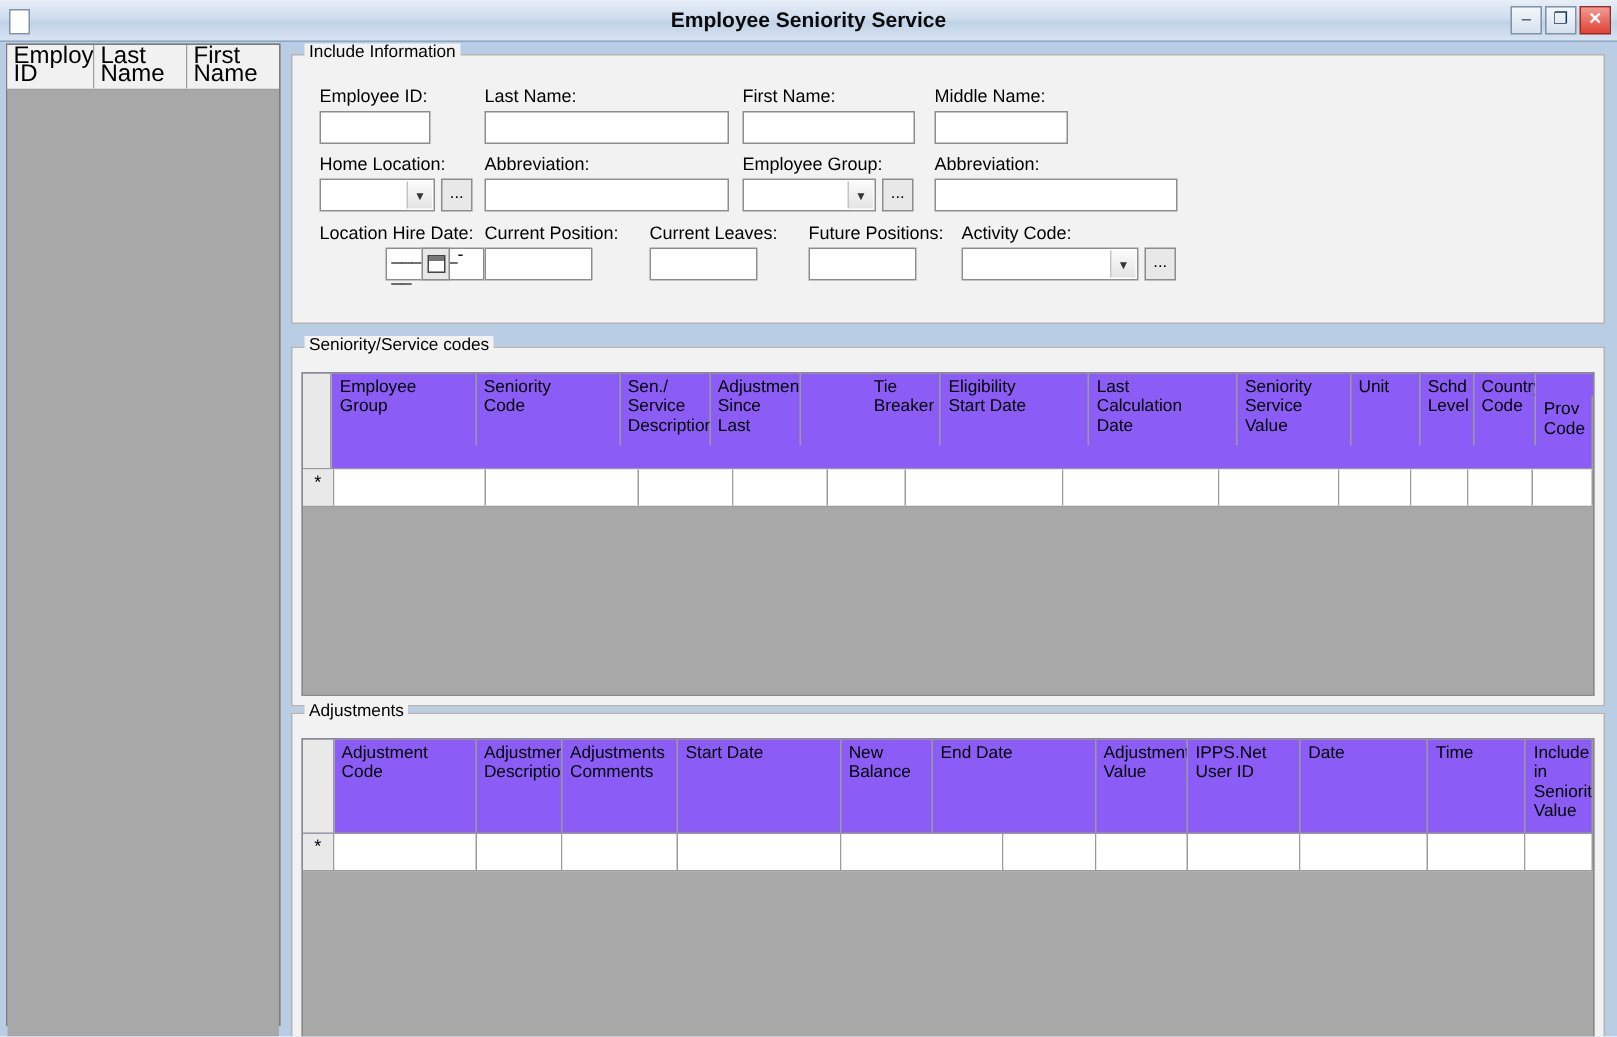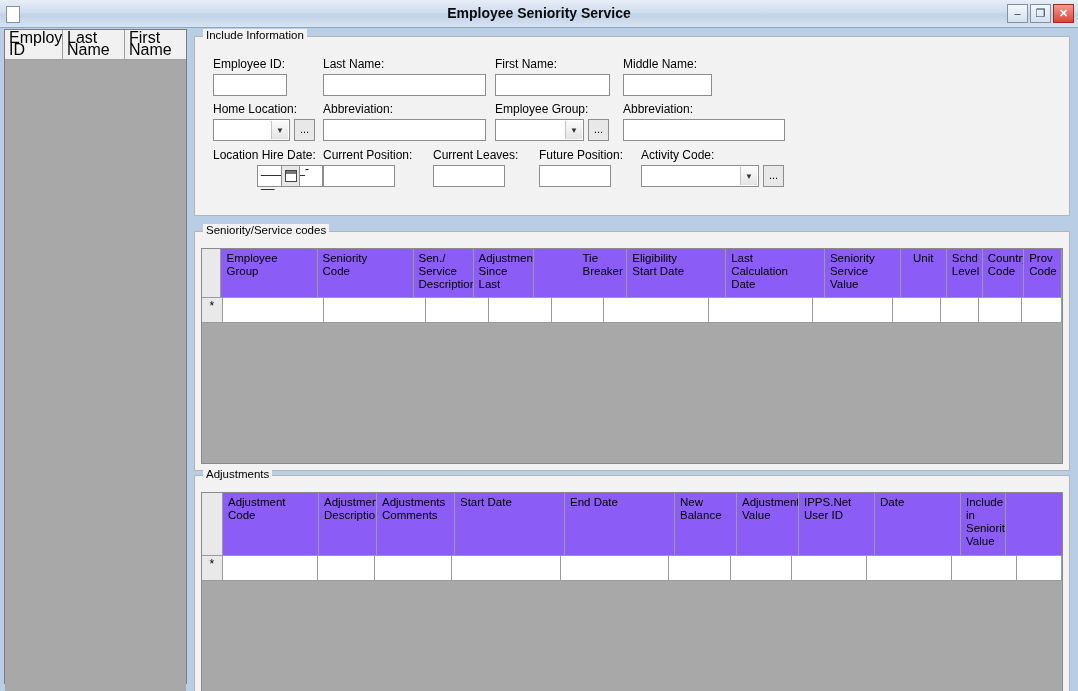--- a/index.html
+++ b/index.html
@@ -325,21 +325,21 @@
       <div class="ellipsis-btn" style="left:86px; top:128px; width:19px;">
         <span class="cal-glyph" style="display:inline-block;margin-top:4px;"></span>
       </div>
 
       <div class="fld-label" style="left:128px; top:111px;">Current Position:</div>
       <input class="txtbox" style="left: 128px; top: 128px; width: 72px;" value="">
 
       <div class="fld-label" style="left:238px; top:111px;">Current Leaves:</div>
       <input class="txtbox" style="left: 238px; top: 128px; width: 72px;" value="">
 
-      <div class="fld-label" style="left:344px; top:111px;">Future Position:</div>
+      <div class="fld-label" style="left:344px; top:111px;">Future Positions:</div>
       <input class="txtbox" style="left: 344px; top: 128px; width: 72px;" value="">
 
       <div class="fld-label" style="left:446px; top:111px;">Activity Code:</div>
       <div class="combo" style="left:446px; top:128px; width:118px;">
         <span class="arrow">▼</span>
       </div>
       <div class="ellipsis-btn" style="left:568px; top:128px;">...</div>
     </div>
 
     <div class="groupbox" id="sen-box">
@@ -360,26 +360,26 @@
           <div class="cell" style="width:53px;height:48px;margin-left:44px;">Tie
 Breaker</div>
           <div class="cell" style="width:106px;height:48px;">Eligibility
 Start Date</div>
           <div class="cell" style="width:106px;height:48px;">Last
 Calculation
 Date</div>
           <div class="cell" style="width:81px;height:48px;">Seniority
 Service
 Value</div>
-          <div class="cell" style="width:49px;height:48px;text-align:center;">Unit</div>
+          <div class="cell" style="width:49px;height:48px;">Unit</div>
           <div class="cell" style="width:38px;height:48px;">Schd
 Level</div>
           <div class="cell" style="width:44px;height:48px;">Country
 Code</div>
-          <div class="cell" style="width:40px;height:48px;">Prov
+          <div class="cell" style="width:40px;height:48px;margin-top:15px;">Prov
 Code</div>
         </div>
         <div class="grid-row newrow">
           <div class="rowhdr">*</div>
           <div class="cell" style="width:103px;"></div>
           <div class="cell" style="width:103px;"></div>
           <div class="cell" style="width:64px;"></div>
           <div class="cell" style="width:64px;"></div>
           <div class="cell" style="width:53px;"></div>
           <div class="cell" style="width:106px;"></div>
@@ -399,28 +399,29 @@
       <div class="grid">
         <div class="grid-row header">
           <div class="rowhdr"></div>
           <div class="cell" style="width:96px;height:62px;">Adjustment
 Code</div>
           <div class="cell" style="width:58px;height:62px;">Adjustment
 Description</div>
           <div class="cell" style="width:78px;height:62px;">Adjustments
 Comments</div>
           <div class="cell" style="width:110px;height:62px;">Start Date</div>
-          <div class="cell" style="width:110px;height:62px;">End Date</div>
           <div class="cell" style="width:62px;height:62px;">New
 Balance</div>
+          <div class="cell" style="width:110px;height:62px;">End Date</div>
           <div class="cell" style="width:62px;height:62px;">Adjustment
 Value</div>
           <div class="cell" style="width:76px;height:62px;">IPPS.Net
 User ID</div>
           <div class="cell" style="width:86px;height:62px;">Date</div>
+          <div class="cell" style="width:66px;height:62px;">Time</div>
           <div class="cell" style="width:45px;height:62px;">Include
 in
 Seniority
 Value</div>
         </div>
         <div class="grid-row newrow">
           <div class="rowhdr">*</div>
           <div class="cell" style="width:96px;"></div>
           <div class="cell" style="width:58px;"></div>
           <div class="cell" style="width:78px;"></div>

